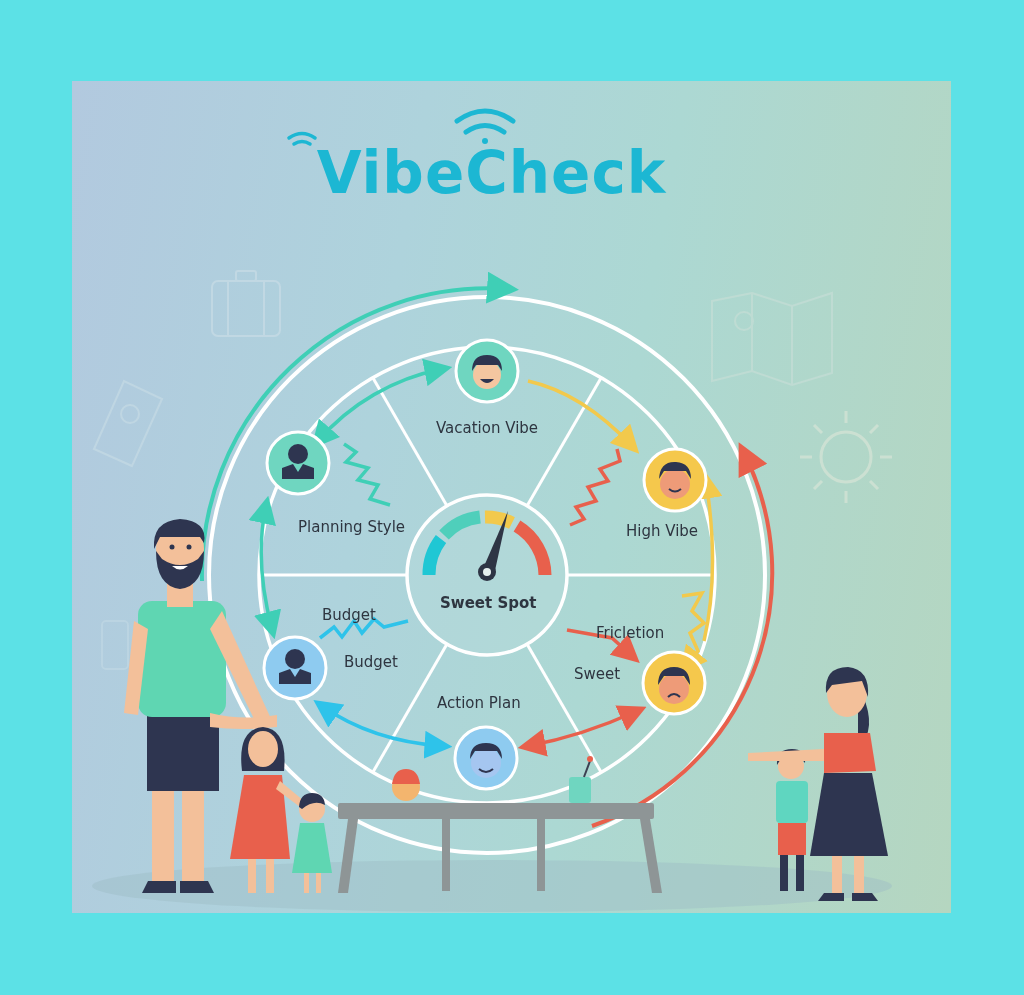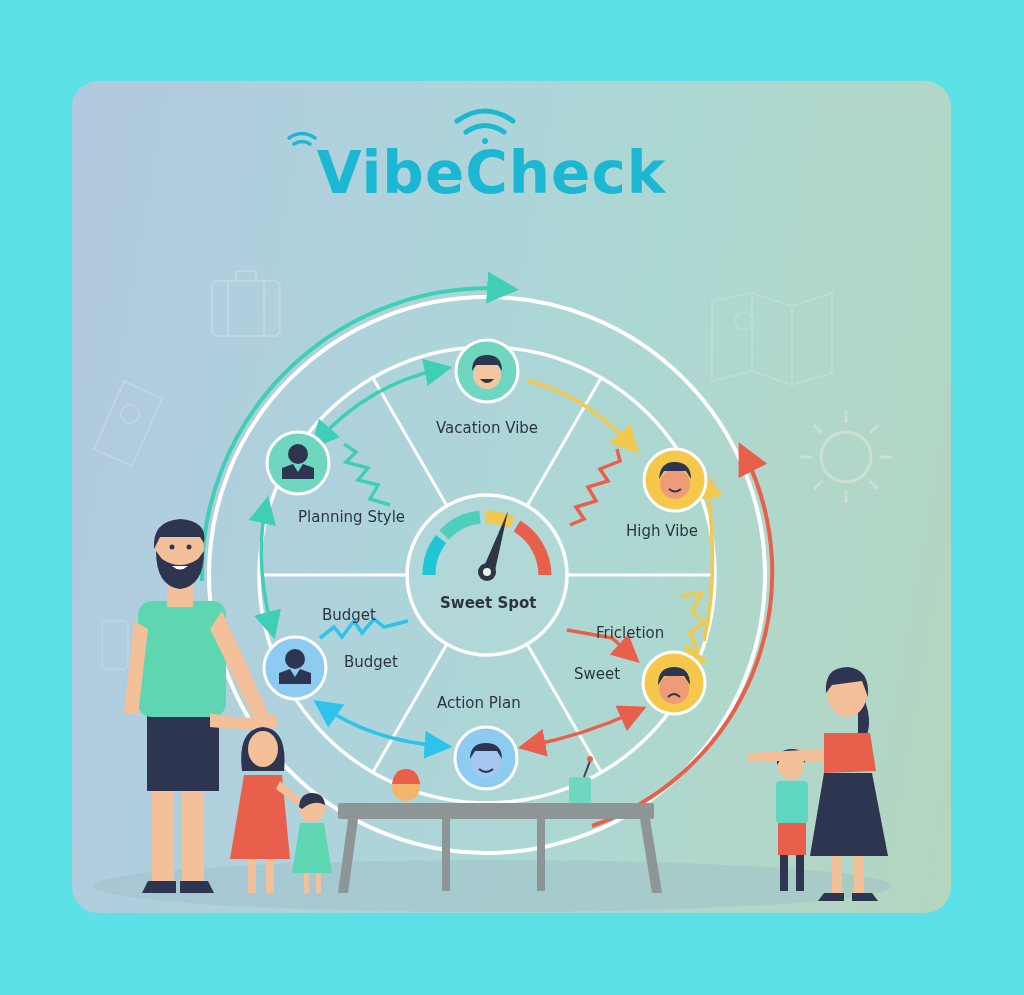--- a/index.html
+++ b/index.html
@@ -5,21 +5,20 @@
     html, body { margin: 0; padding: 0; }
     body {
       width: 1024px; height: 995px; position: relative; overflow: hidden;
       background: #5ce1e6;
       font-family: "DejaVu Sans", "Liberation Sans", sans-serif;
     }
     .panel {
       position: absolute; left: 72px; top: 81px; width: 879px; height: 832px;
       background: linear-gradient(100deg, #b2c9df 0%, #aed3dc 35%, #acd8d3 60%, #b5d6c0 100%);
       overflow: hidden;
-      border-radius: 26px;
     }
     .panel svg.art { position: absolute; left: 0; top: 0; }
     .title {
       position: absolute; left: 0; width: 100%; text-align: center;
       top: 58px; margin-left: -20px;
       font-family: "DejaVu Sans", sans-serif; font-weight: bold;
       font-size: 58px; letter-spacing: 1px; color: #1cb7d3;
     }
     .subtitle {
       position: absolute; left: 0; width: 100%; text-align: center;
@@ -286,16 +285,16 @@
 
   <div class="title">VibeCheck</div>
 
   <div class="label" style="left:364px; top:338px;">Vacation Vibe</div>
   <div class="label" style="left:554px; top:441px;">High Vibe</div>
   <div class="label" style="left:524px; top:543px;">Fricletion</div>
   <div class="label" style="left:502px; top:584px;">Sweet</div>
   <div class="label" style="left:365px; top:613px;">Action Plan</div>
   <div class="label" style="left:250px; top:525px;">Budget</div>
   <div class="label" style="left:272px; top:572px;">Budget</div>
-  <div class="label" style="left:202px; top:427px;padding-left:24px;">Planning Style</div>
+  <div class="label" style="left:202px; top:437px;padding-left:24px;">Planning Style</div>
   <div class="label" style="left:368px; top:513px;font-weight:bold;">Sweet Spot</div>
 
 </div>
 
 </body></html>

